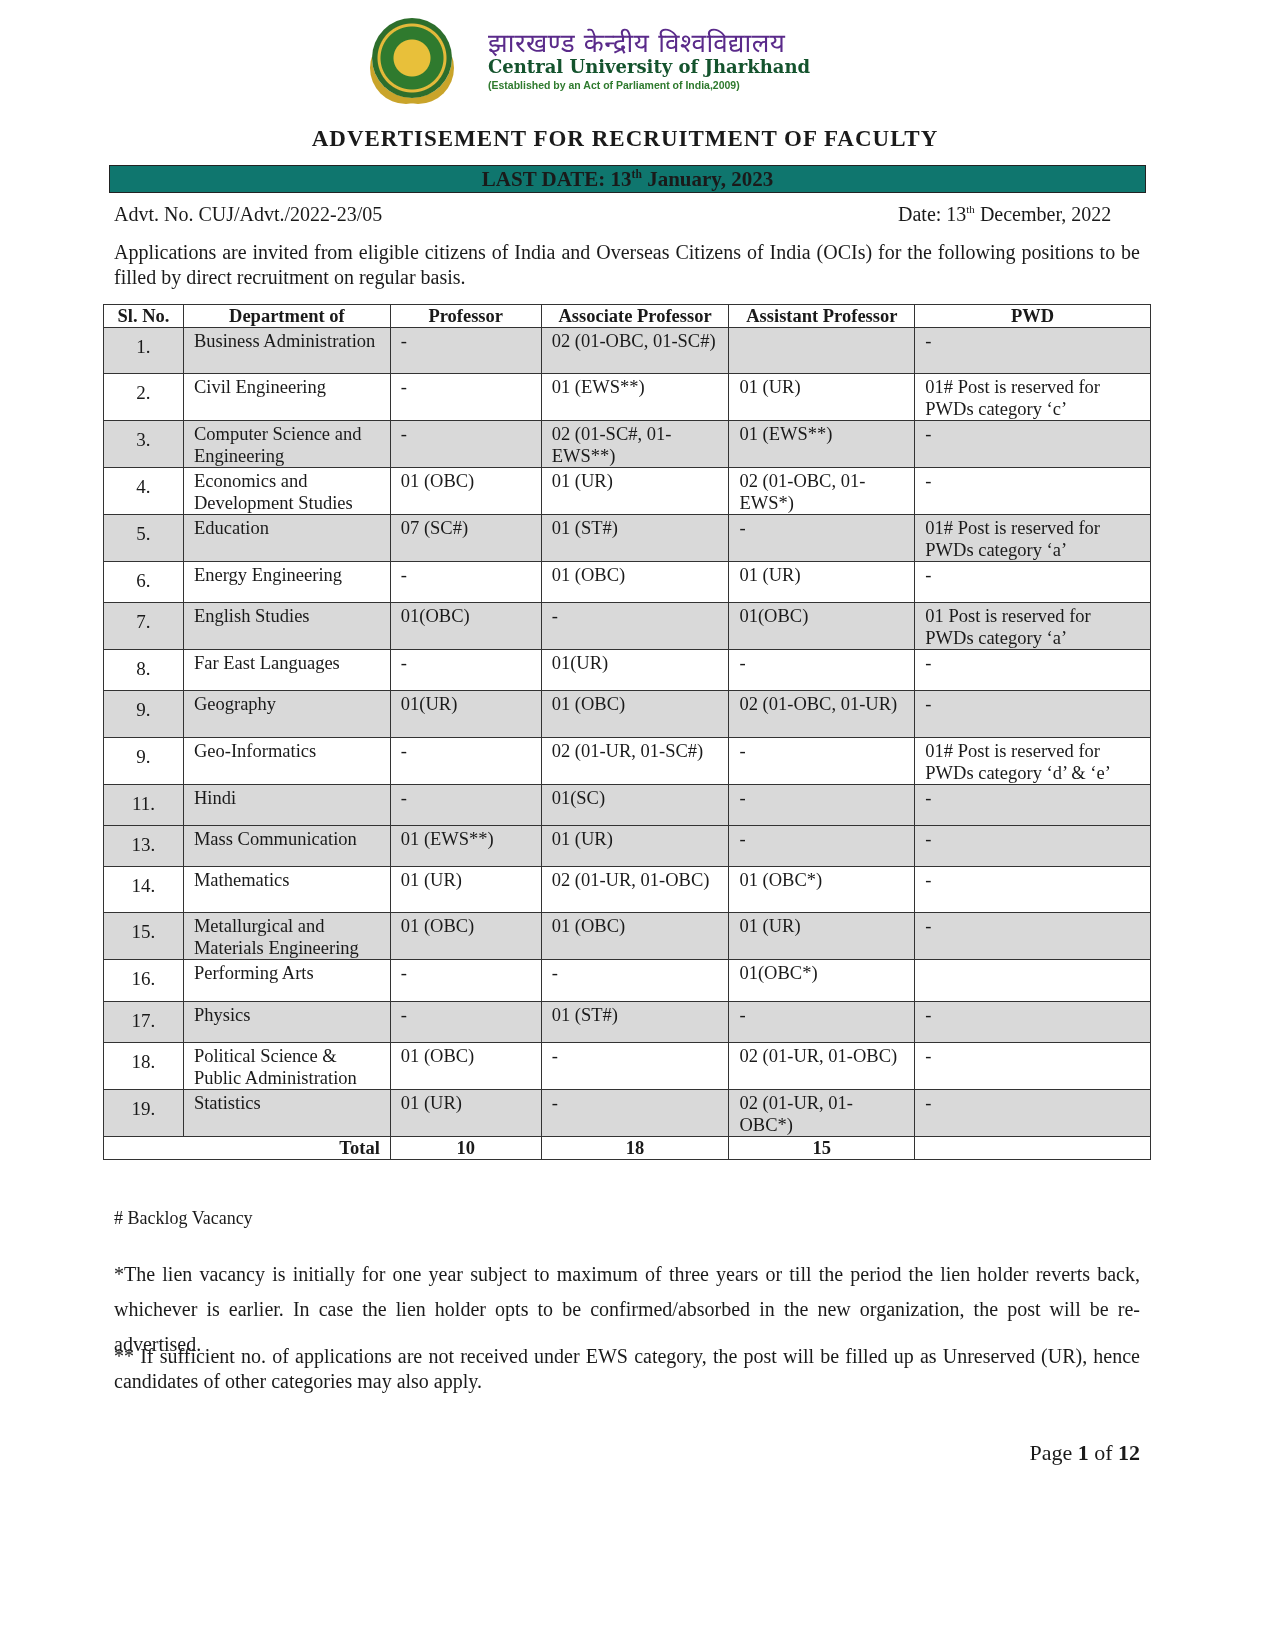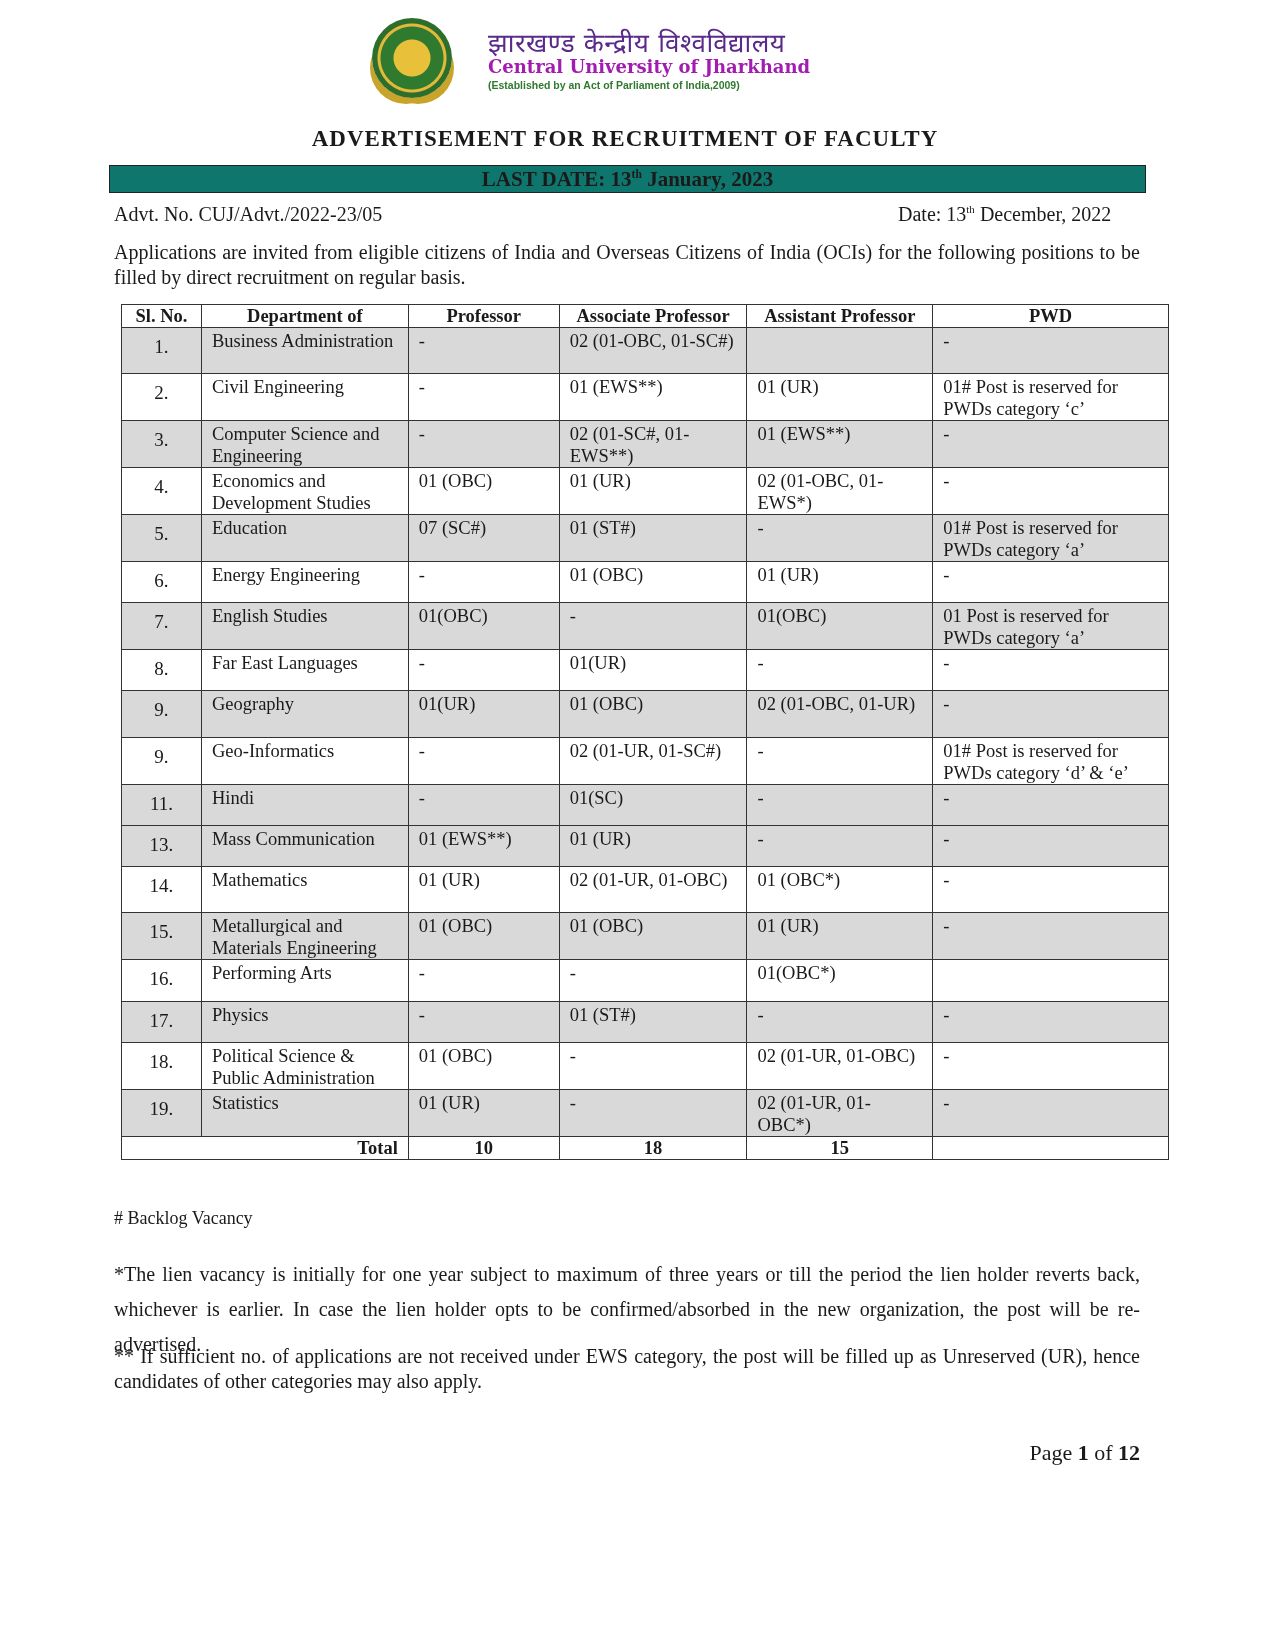--- a/index.html
+++ b/index.html
@@ -5,32 +5,32 @@
   html, body { margin:0; padding:0; background:#ffffff; }
   body { width:1275px; height:1651px; position:relative; overflow:hidden;
          font-family:"Liberation Serif", "DejaVu Serif", serif; color:#1a1a1a; }
   .abs { position:absolute; }
   
   .logo-wrap { left:352px; top:4px; width:504px; height:104px; }
   .emblem { left:372px; top:18px; width:80px; height:80px; border-radius:50%;
             background:radial-gradient(circle at 50% 50%, #e8c03a 0 18px, #2f7a2e 19px 31px, #e3b93a 32px 34px, #2d6e2c 35px 40px);
             box-shadow: -6px 10px 0 -4px #c9a42a, 6px 10px 0 -4px #c9a42a; }
   .hindi { left:488px; top:24px; font-family:"DejaVu Sans", sans-serif; font-size:26px; color:#5a2a8a; letter-spacing:0.5px; white-space:nowrap; }
-  .eng { left:488px; top:56px; font-family:"DejaVu Serif", serif; font-weight:bold; font-size:18px; color:#a21caf; white-space:nowrap; }
+  .eng { left:488px; top:56px; font-family:"DejaVu Serif", serif; font-weight:bold; font-size:18px; color:#14532d; white-space:nowrap; }
   .est { left:488px; top:79px; font-family:Liberation Sans, sans-serif; font-size:10.5px; color:#2f7a2e; font-weight:bold; white-space:nowrap; }
 
   .title { left:0; width:1250px; top:126px; text-align:center; font-weight:bold; font-size:23px; letter-spacing:1px; }
   .lastdate { left:109px; top:165px; width:1035px; height:26px; background:#0f766e; border:1.5px solid #222;
               text-align:center; font-weight:bold; font-size:21px; line-height:26px; }
   sup { font-size:0.55em; vertical-align:super; line-height:0; }
   .advt { left:114px; top:203px; font-size:20px; }
   .date { left:898px; top:203px; font-size:20px; }
   .intro { left:114px; top:240px; width:1026px; font-size:20px; line-height:25px; text-align:justify; }
 
-  table.vac { position:absolute; left:121px; top:304px; width:1048px; border-collapse:collapse; font-size:18.5px; }
+  table.vac { position:absolute; left:103px; top:304px; width:1048px; border-collapse:collapse; font-size:18.5px; }
   table.vac td, table.vac th { border:1px solid #333; vertical-align:top; padding:2px 10px 0 10px; line-height:22px; }
   table.vac th { font-weight:bold; height:20px; text-align:center; padding-top:0; }
   table.vac tr.shade td { background:#d9d9d9; }
   table.vac td.sl { text-align:center; padding-top:8px; font-size:19px; }
   table.vac tr.total td { font-weight:bold; text-align:center; height:21px; padding-top:0; }
   table.vac tr.total td.tlabel { text-align:right; padding-right:10px;margin-top:29px; }
 
   .backlog { left:114px; top:1208px; font-size:18px; }
   .note1 { left:114px; top:1257px; width:1026px; font-size:20px; line-height:35px; text-align:justify; }
   .note2 { left:114px; top:1344px; width:1026px; font-size:20px; line-height:25px; text-align:justify; }

